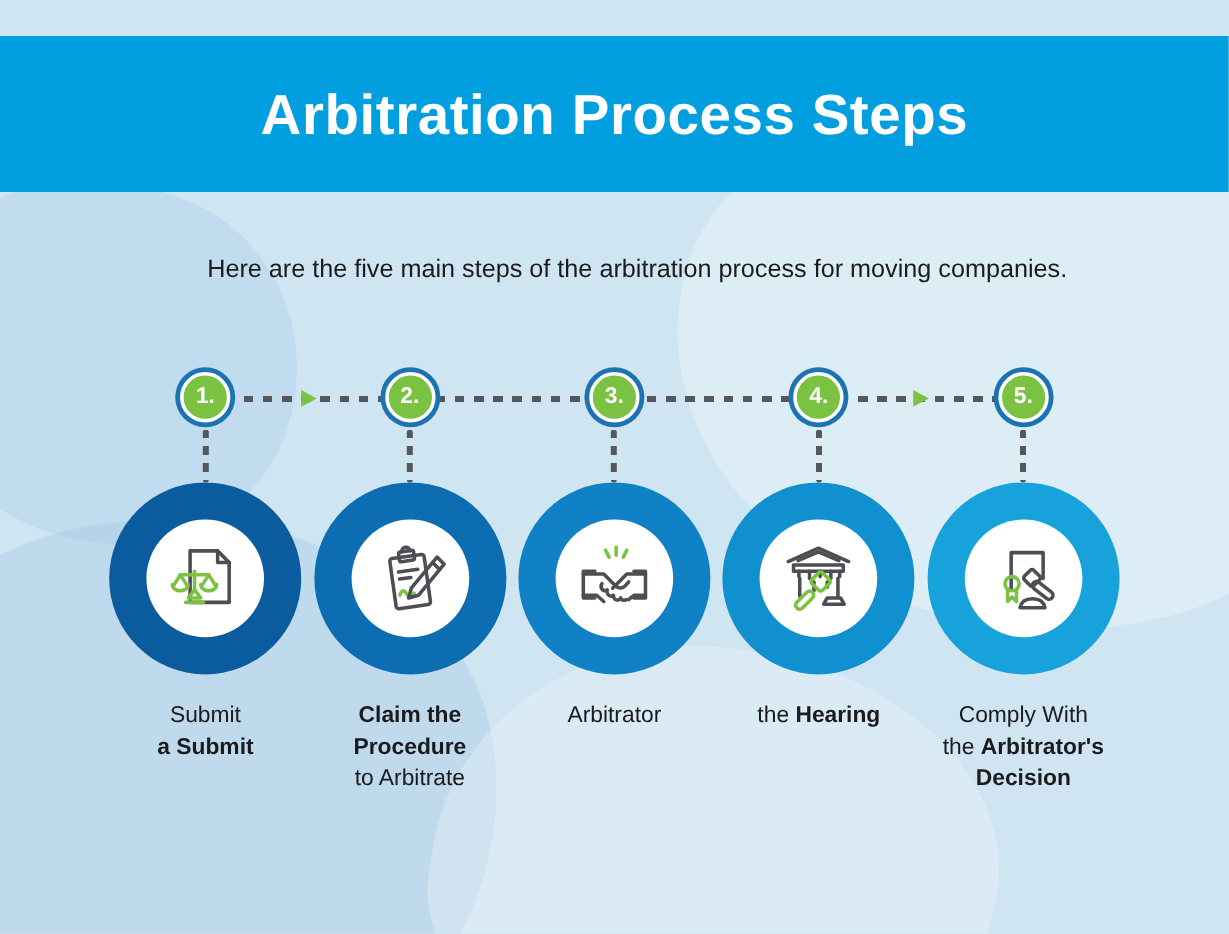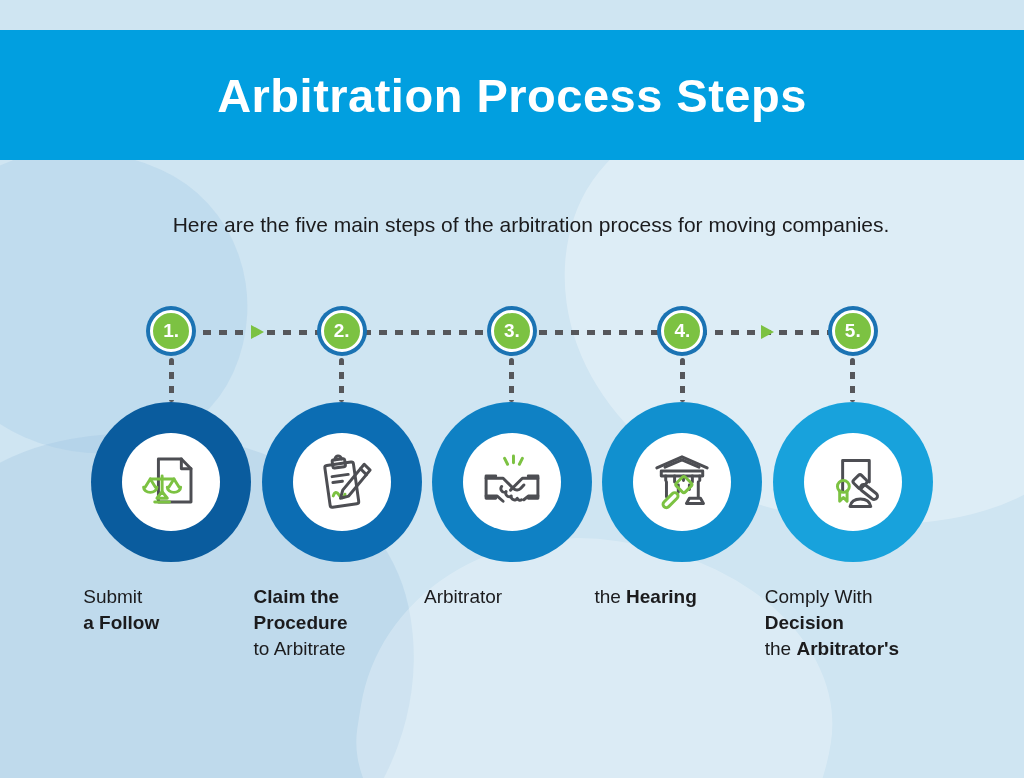--- a/index.html
+++ b/index.html
@@ -45,21 +45,21 @@
          border:3px solid #fff;box-shadow:0 0 0 4px var(--badge-ring);
          display:flex;align-items:center;justify-content:center;z-index:3;}
   .badge span{color:#fff;font-weight:bold;font-size:19px;}
   .vdash{width:5px;height:44px;margin-top:6px;
          background:repeating-linear-gradient(180deg,var(--dash) 0 7px,transparent 7px 14px);
          border-radius:3px;}
   .ring{width:160px;height:160px;border-radius:50%;display:flex;align-items:center;
         justify-content:center;z-index:2;}
   .inner{width:98px;height:98px;border-radius:50%;background:#fff;display:flex;
          align-items:center;justify-content:center;}
-  .label{margin-top:22px;font-size:19px;line-height:26px;width:176px;}
+  .label{margin-top:22px;text-align:center;font-size:19px;line-height:26px;width:176px;}
   .label b{font-weight:bold;}
   svg{display:block;}
   .st{stroke:var(--gray);stroke-width:4;fill:none;stroke-linecap:round;stroke-linejoin:round;}
   .gn{stroke:var(--green);stroke-width:4;fill:none;stroke-linecap:round;stroke-linejoin:round;}
 </style>
 </head>
 <body>
 
 <div class="page">
 
@@ -96,21 +96,21 @@
             <path class="gn" d="M13,57 a9,7 0 0 0 18,0"></path>
             <path class="gn" d="M54,46 L47,57 M54,46 L61,57"></path>
             <path class="gn" d="M45,57 a9,7 0 0 0 18,0"></path>
             <path class="gn" d="M38,63 L31,72 H45 Z"></path>
             <path class="gn" d="M28,77 H48"></path>
           </svg>
         </div>
       </div>
       <div class="label">
         <div><span>Submit</span></div>
-        <div><b>a Follow</b></div>
+        <div><b>a Submit</b></div>
       </div>
     </div>
 
     <div class="step">
       <div class="badge">
         <span>2.</span>
       </div>
       <div class="vdash"></div>
       <div class="ring" style="background: rgb(12, 109, 179);">
         <div class="inner">
@@ -194,19 +194,19 @@
             <circle class="gn" cx="37" cy="56" r="8"></circle>
             <path class="gn" d="M32,62 v14 l5,-5 5,5 V62"></path>
             <rect class="st" x="52" y="42" width="15" height="15" rx="3" transform="rotate(45 59.5 49.5)"></rect>
             <rect class="st" x="58" y="59" width="27" height="9" rx="4.5" transform="rotate(38 71.5 63.5)"></rect>
             <path class="st" d="M46,83 q2,-10 14,-10 t14,10 Z"></path>
           </svg>
         </div>
       </div>
       <div class="label">
         <div><span>Comply With</span></div>
+        <div><span>the </span><b>Arbitrator's</b></div>
         <div><b>Decision</b></div>
-        <div><span>the </span><b>Arbitrator's</b></div>
       </div>
     </div>
 
   </div>
 </div>
 
 </body></html>

